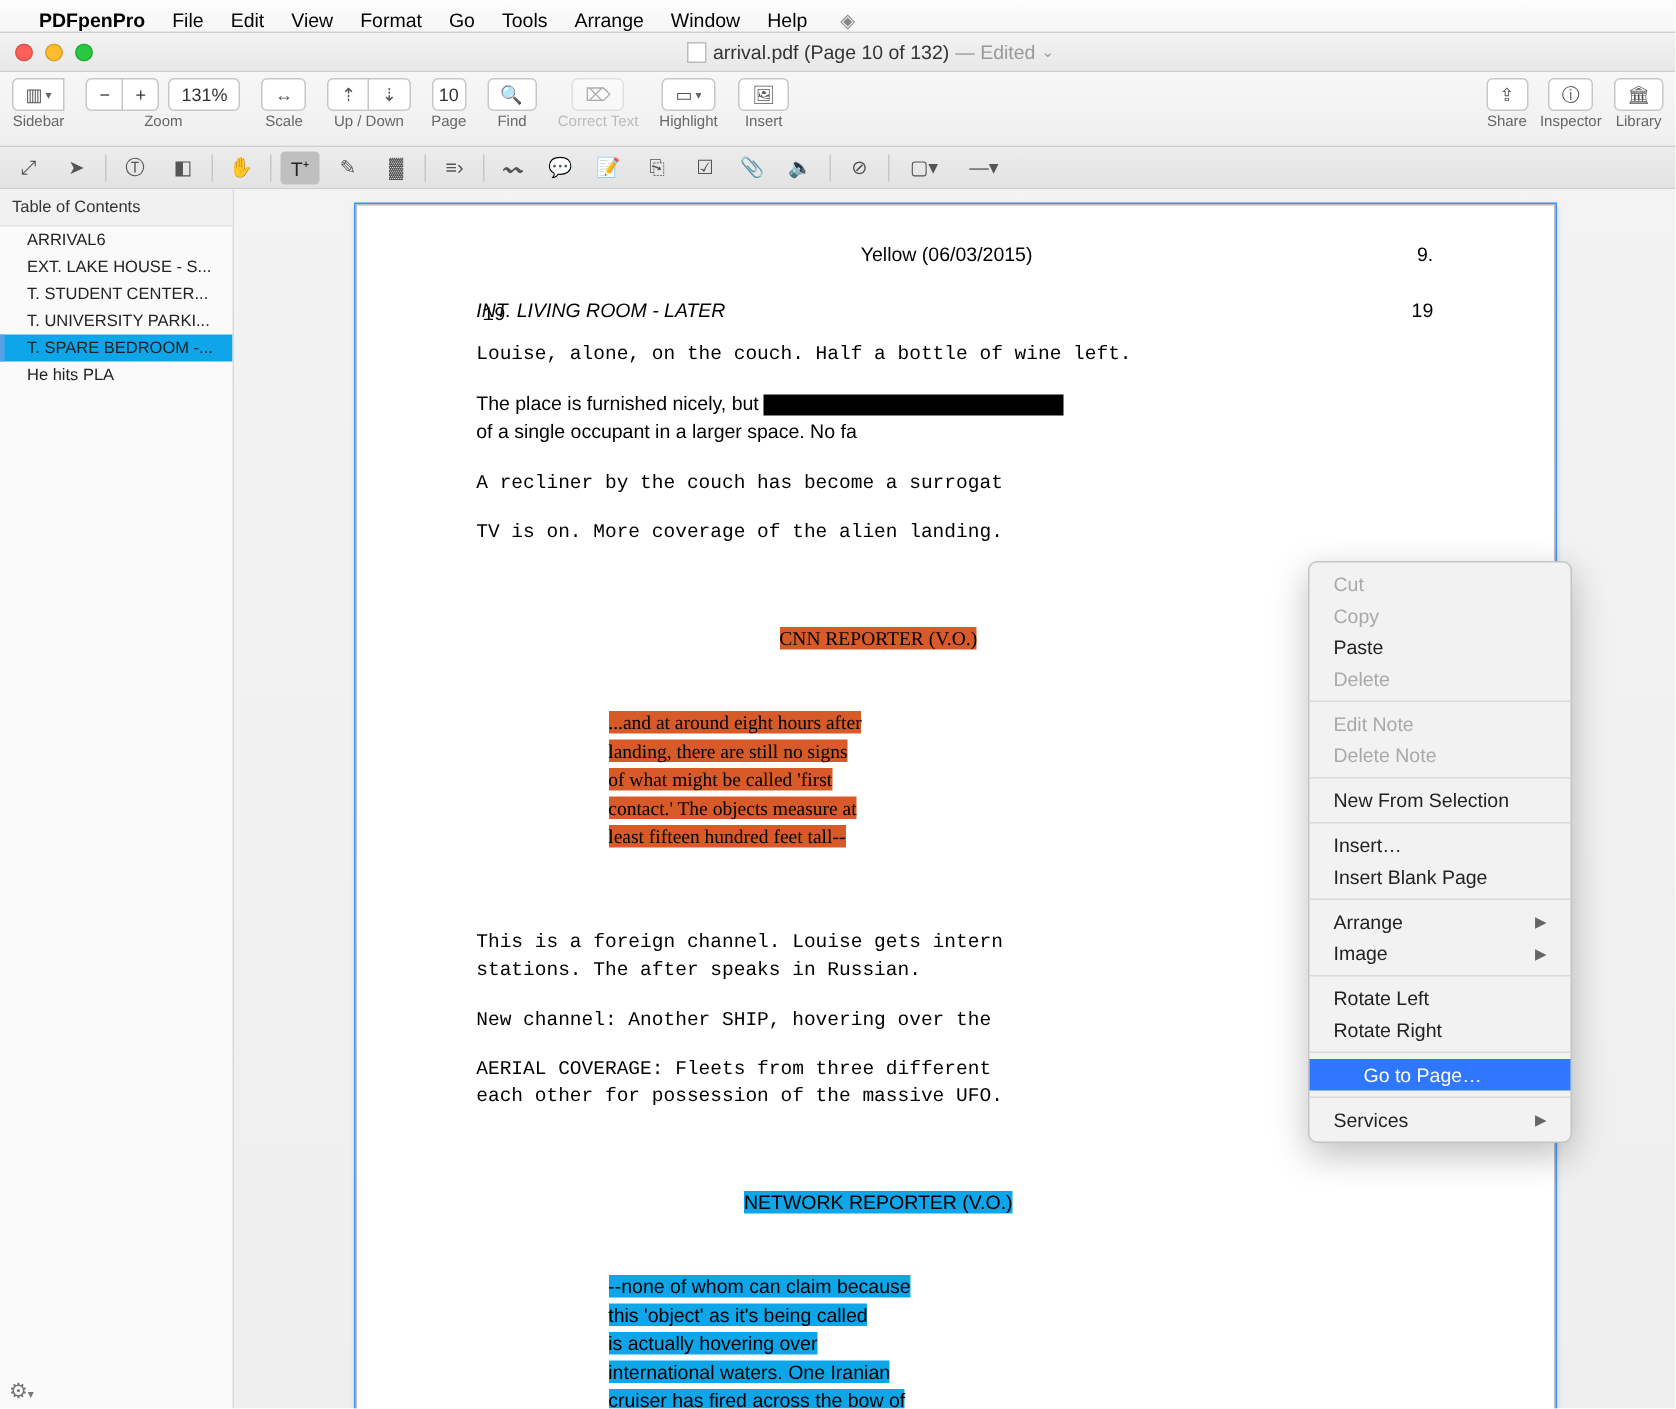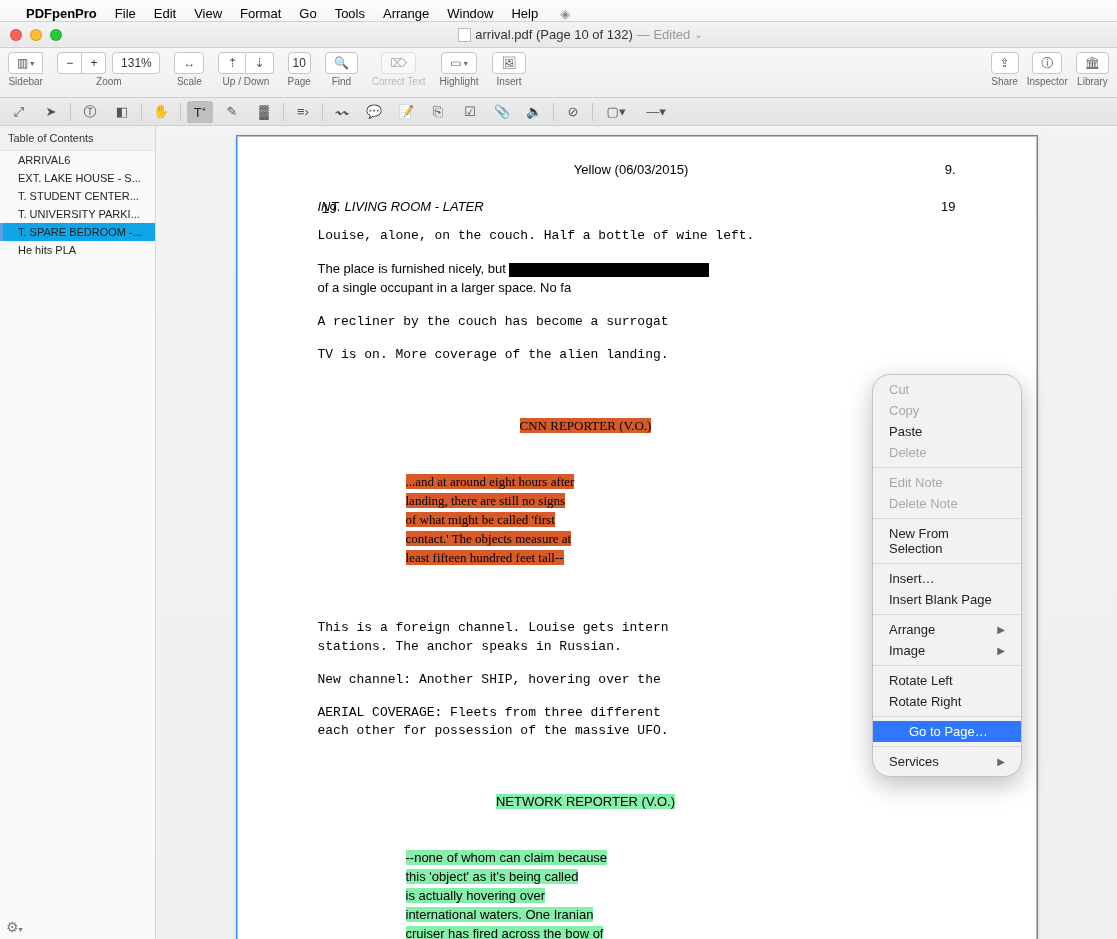--- a/index.html
+++ b/index.html
@@ -59,24 +59,24 @@
 .hdr-row { display:flex; justify-content:space-between; margin-bottom:18px;}
 .scene-row { display:flex; margin-bottom:10px; }
 .scene-num-left { position:absolute; left:95px; font-family:"Courier New", monospace; font-size:13px;}
 .scene-row .shead { flex:1;font-style:italic; }
 .scene-row .rnum { }
 .para { margin-bottom:14px; }
 .dialog-block { margin:0 0 14px 88px; width:360px;}
 .dialog-name { text-align:center; }
 .redact { display:inline-block; width:200px; height:14px; background:#000; vertical-align:text-bottom;}
 .hl-orange { background:#d85a28; color:#000;font-family:Liberation Serif, serif; }
-.hl-blue { background:#86efac; color:#000; }
-
-
-.ctxmenu { position:absolute; left:716px; top:248px; width:150px; background:#f2f2f2; border:1px solid #c3c3c3; border-radius:18px; box-shadow:0 8px 24px rgba(0,0,0,0.25); padding:4px 0; font-size:13px; z-index:100; }
+.hl-blue { background:#0ea5e9; color:#000; }
+
+
+.ctxmenu { position:absolute; left:716px; top:248px; width:176px; background:#f2f2f2; border:1px solid #c3c3c3; border-radius:6px; box-shadow:0 8px 24px rgba(0,0,0,0.25); padding:4px 0; font-size:13px; z-index:100;text-align:center; }
 .ctxitem { padding:3px 16px; color:#222; display:flex; align-items:center; justify-content:space-between;}
 .ctxitem.disabled { color:#a9a9a9; }
 .ctxitem.hover { background:#2f77ff; color:#fff;padding-left:36px; }
 .ctxsep { height:1px; background:#d9d9d9; margin:4px 0; }
 .ctxitem .arrow { font-size:10px; color:#666; }
 
 
 .small-chev-down { font-size:8px; color:#666; margin-left:2px;}
 </style>
 </head>
@@ -278,21 +278,21 @@
         <div class="mono para">TV is on. More coverage of the alien landing.</div>
         <div class="mono dialog-block">
           <div class="dialog-name"><span class="hl-orange">CNN REPORTER (V.O.)</span></div>
           <div><span class="hl-orange" style="display:inline; box-decoration-break:clone; -webkit-box-decoration-break:clone;">...and at around eight hours after
 landing, there are still no signs
 of what might be called 'first
 contact.' The objects measure at
 least fifteen hundred feet tall--</span></div>
         </div>
         <div class="mono para">This is a foreign channel. Louise gets intern
-stations. The anchor speaks in Russian.</div>
+stations. The after speaks in Russian.</div>
         <div class="mono para">New channel: Another SHIP, hovering over the </div>
         <div class="mono para">AERIAL COVERAGE: Fleets from three different 
 each other for possession of the massive UFO.</div>
         <div class="mono dialog-block">
           <div class="dialog-name"><span class="hl-blue">NETWORK REPORTER (V.O.)</span></div>
           <div><span class="hl-blue" style="display:inline; box-decoration-break:clone; -webkit-box-decoration-break:clone;">--none of whom can claim because
 this 'object' as it's being called
 is actually hovering over
 international waters. One Iranian
 cruiser has fired across the bow of

